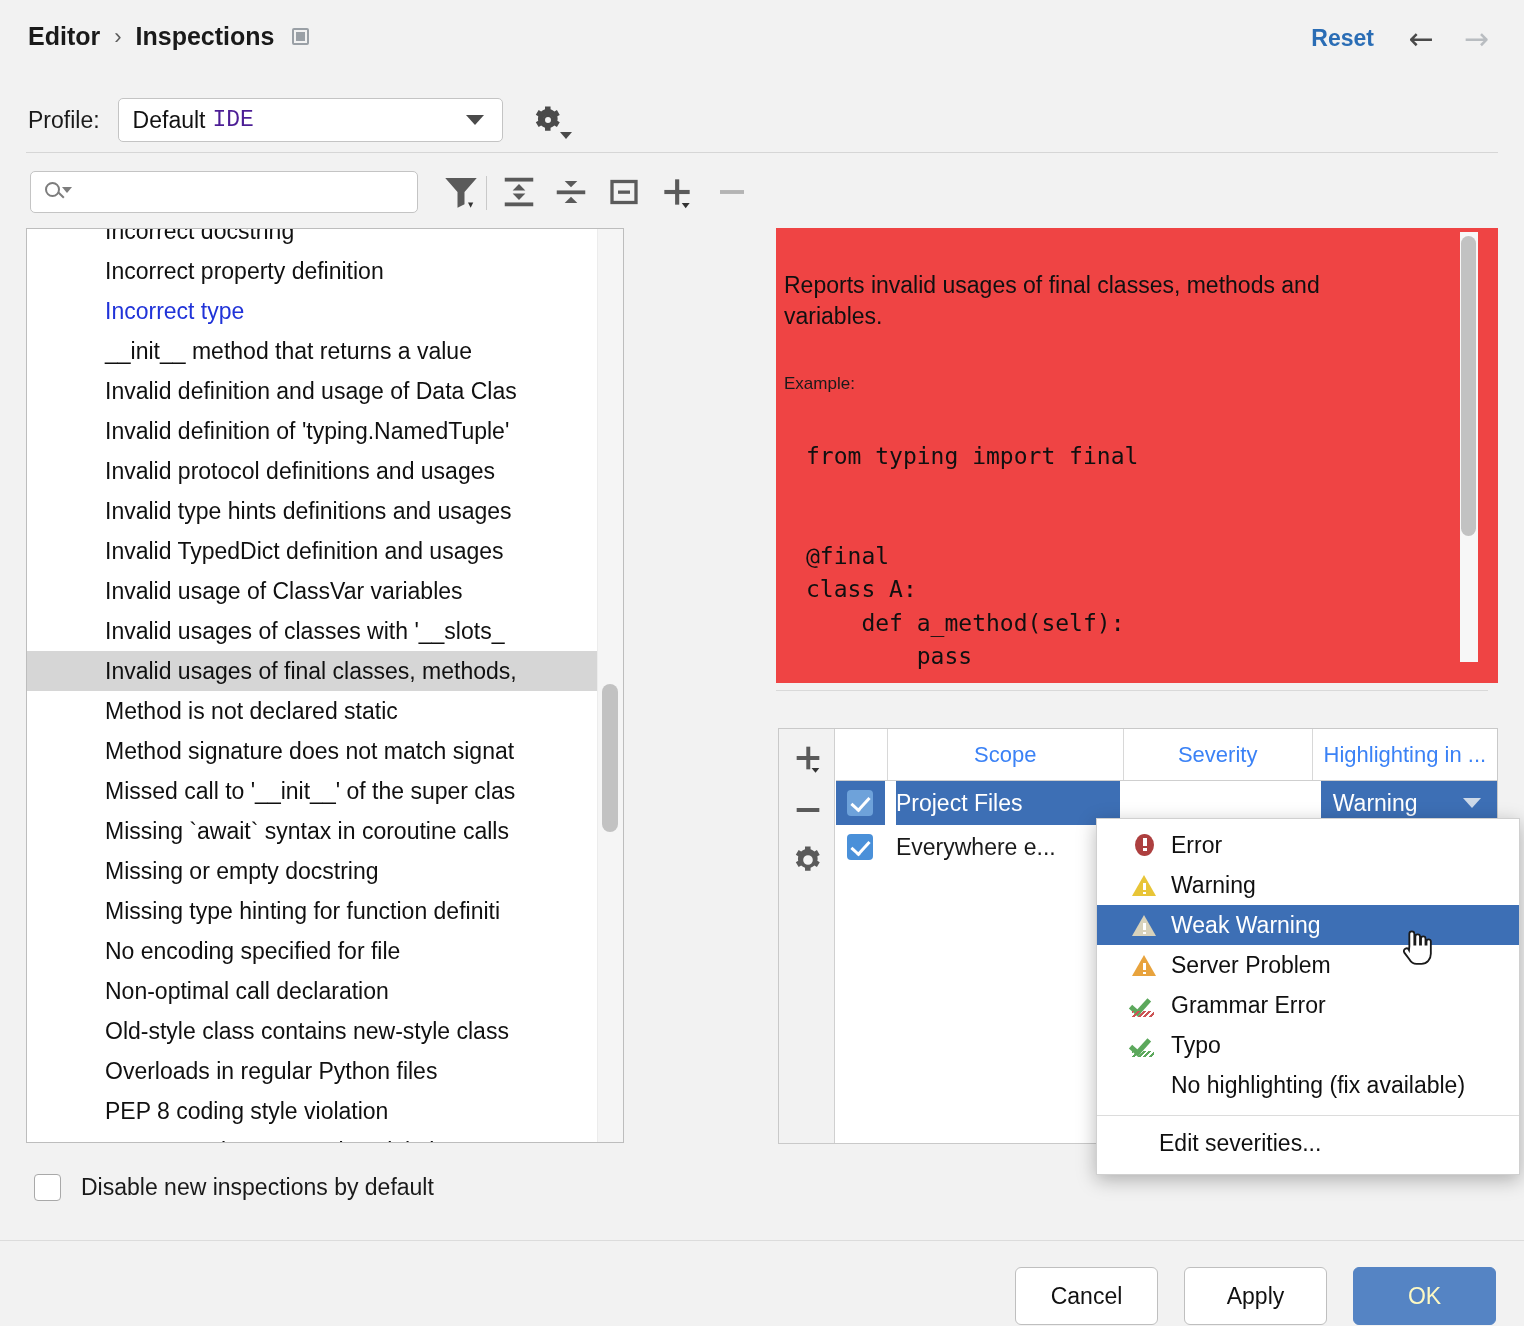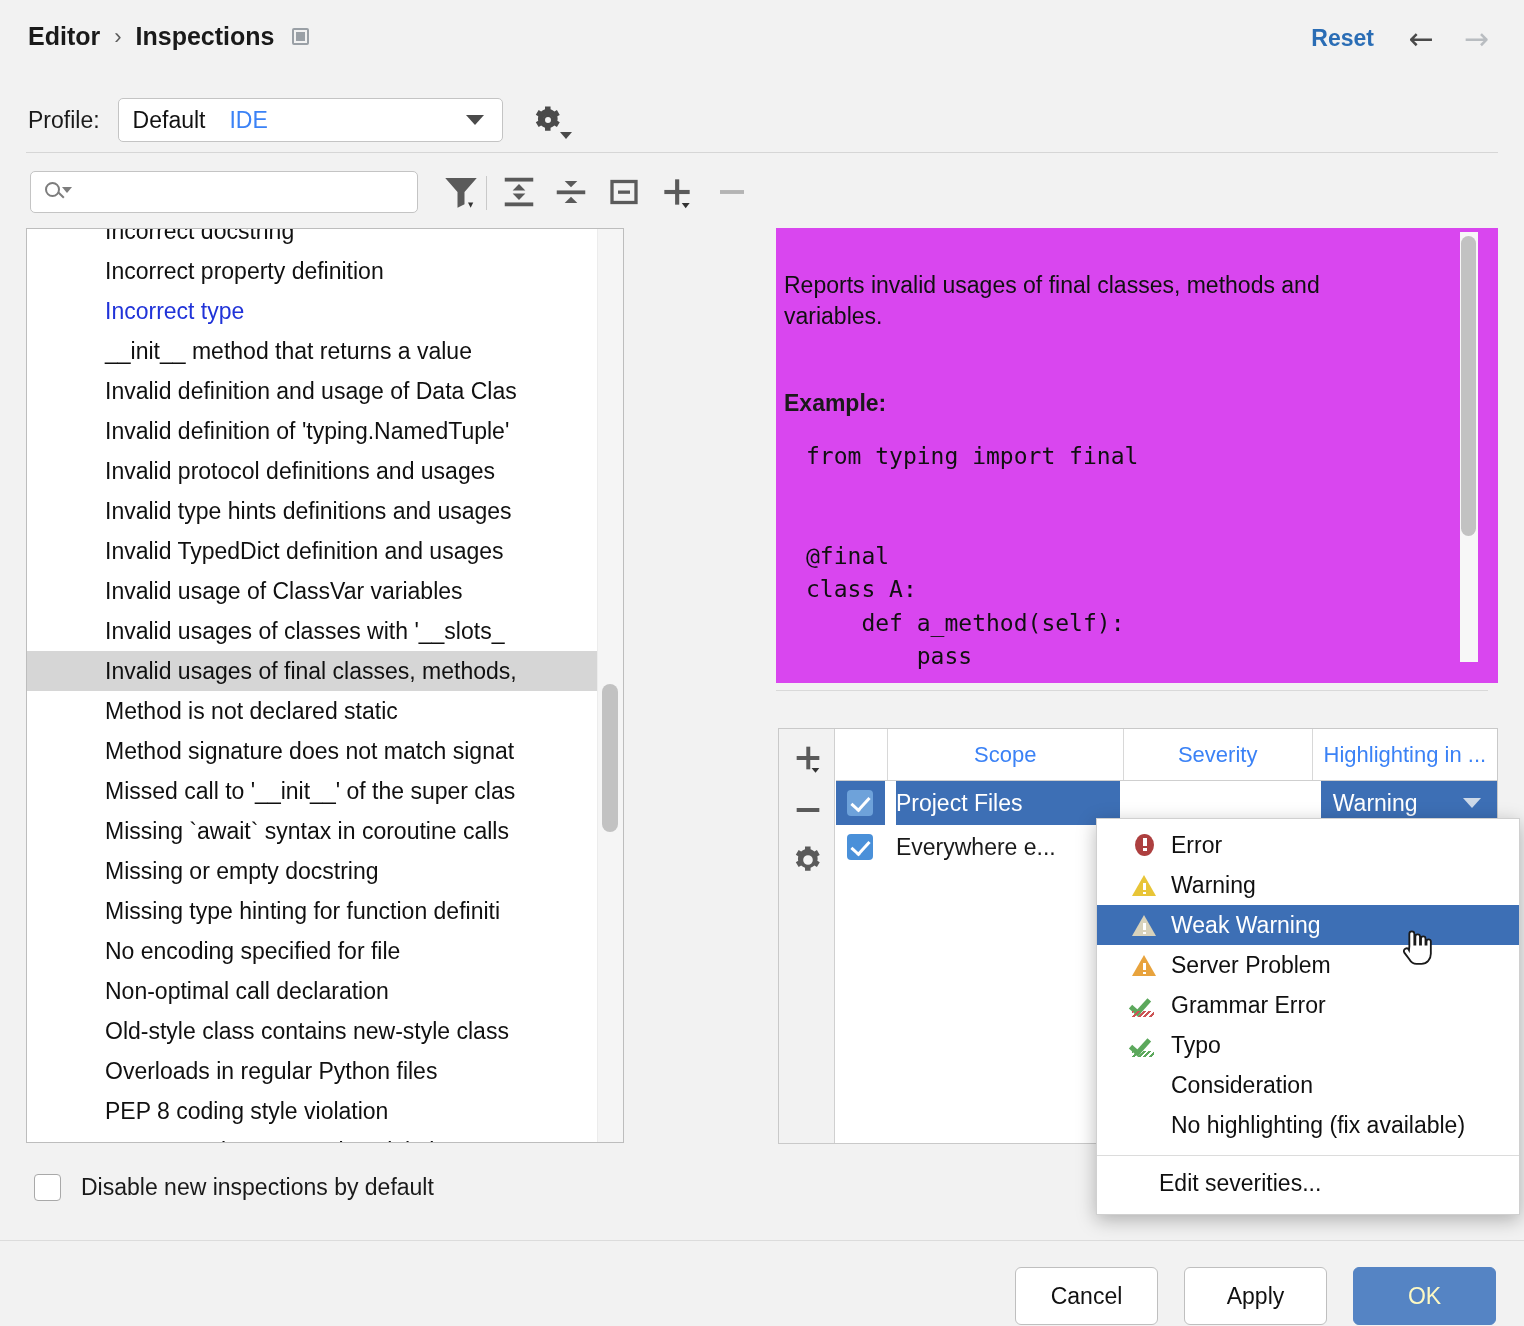--- a/index.html
+++ b/index.html
@@ -47,21 +47,21 @@
     display:flex; align-items:center;
   }
   #profile-label{ font-size:23px; margin-right:18px; }
   #profile-select{
     width:385px; height:44px; background:#fff;
     border:1px solid #c4c4c4; border-radius:5px;
     display:flex; align-items:center; padding:0 14px;
     position:relative; font-size:23px; cursor:pointer;
   }
   #profile-select .val{ color:#111; }
-  #profile-select .sub{ color:#3b82f6; margin-left:24px; }
+  #profile-select .sub{ color:#4c1d95; margin-left:7px;font-family:Liberation Mono, monospace; }
   #profile-select .caret{
     position:absolute; right:18px; top:50%; transform:translateY(-50%);
     width:0;height:0;border-left:9px solid transparent;border-right:9px solid transparent;
     border-top:10px solid #4a4a4a;
   }
   #profile-gear{
     margin-left:28px; position:relative; cursor:pointer;
     width:34px; height:34px;
   }
 
@@ -167,28 +167,28 @@
     background:#f5f5f5; border-left:1px solid #ececec;
   }
   #list-scroll-thumb{
     position:absolute; right:5px; top:455px; width:16px; height:148px;
     background:#c2c2c2; border-radius:9px; cursor:pointer;
   }
 
   
   #desc-panel{
     position:absolute; left:776px; top:228px; width:722px; height:455px;
-    background:#d946ef; overflow:hidden;
+    background:#ef4444; overflow:hidden;
   }
   #desc-text{
     position:absolute; left:8px; top:42px; width:630px;
     font-size:23px; line-height:1.35; color:#101010;
   }
   #desc-example{
-    position:absolute; left:8px; top:162px; font-size:23px; font-weight:bold;
+    position:absolute; left:8px; top:146px; font-size:17px; font-weight:normal;
   }
   #desc-code{
     position:absolute; left:30px; top:212px;
     font-family:"DejaVu Sans Mono", monospace; font-size:23px;
     line-height:1.45; white-space:pre; color:#101010;
   }
   #desc-scroll-track{
     position:absolute; right:20px; top:4px; width:18px; height:430px;
     background:#f7f7f7;
   }
@@ -620,24 +620,20 @@
         <span class="ico-slot">
           <span class="grammar-ico typo">
             <span class="chk2"></span>
             <span class="squig"></span>
           </span>
         </span>
         <span>Typo</span>
       </div>
       <div class="menu-item">
         <span class="ico-slot"></span>
-        <span>Consideration</span>
-      </div>
-      <div class="menu-item">
-        <span class="ico-slot"></span>
         <span>No highlighting (fix available)</span>
       </div>
     </div>
   <div class="menu-sep"></div>
   <div class="menu-item" id="edit-sev">
     <span>Edit severities...</span>
   </div>
 </div>
 
 <div id="cursor">

